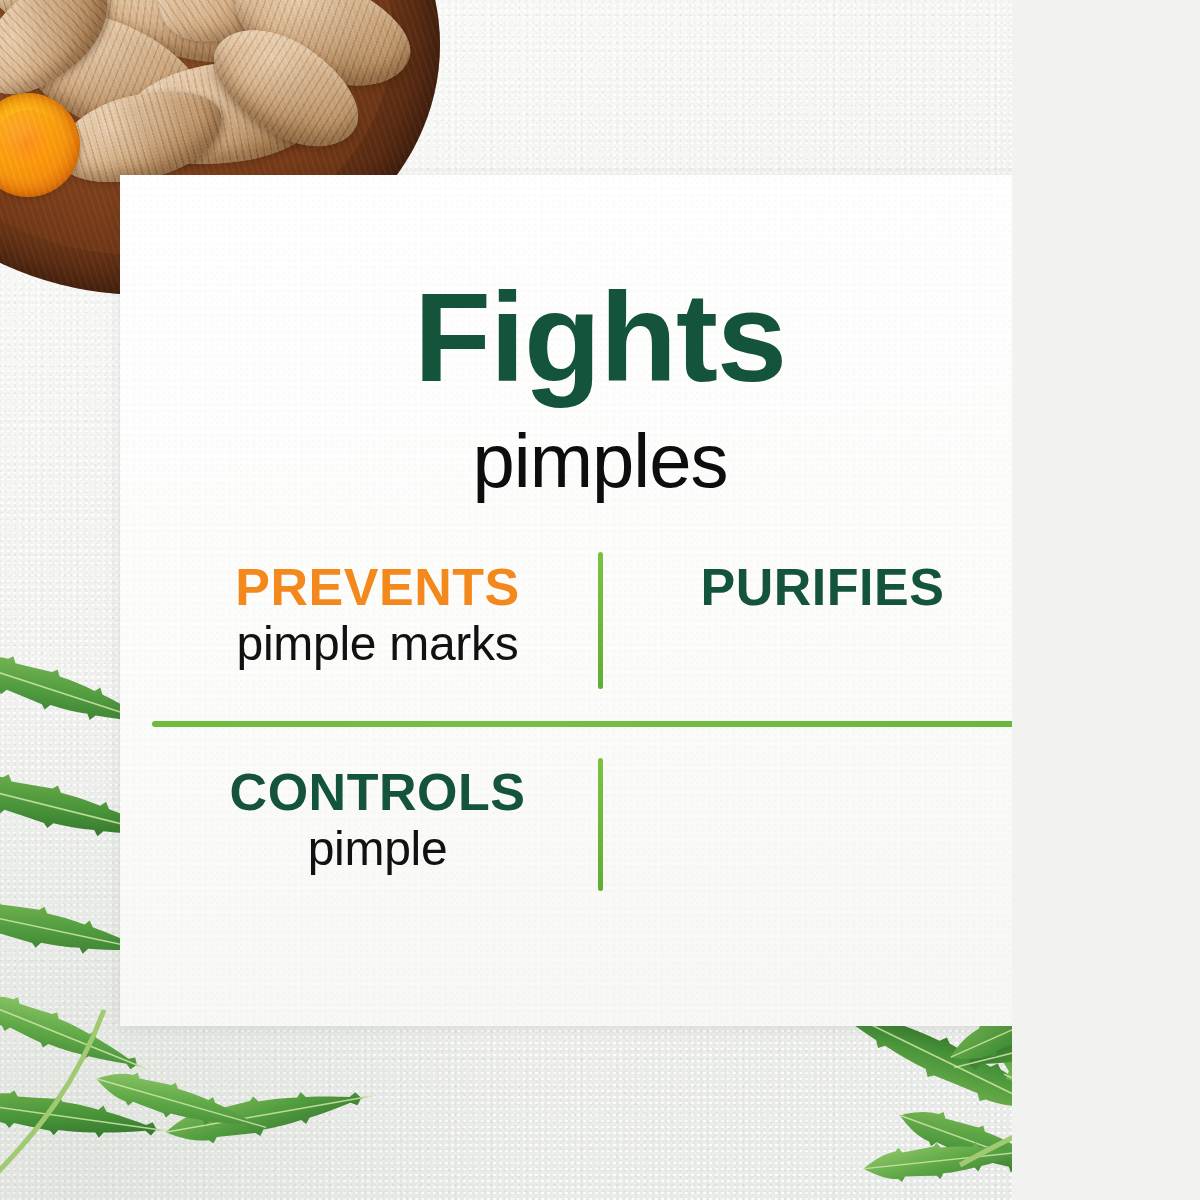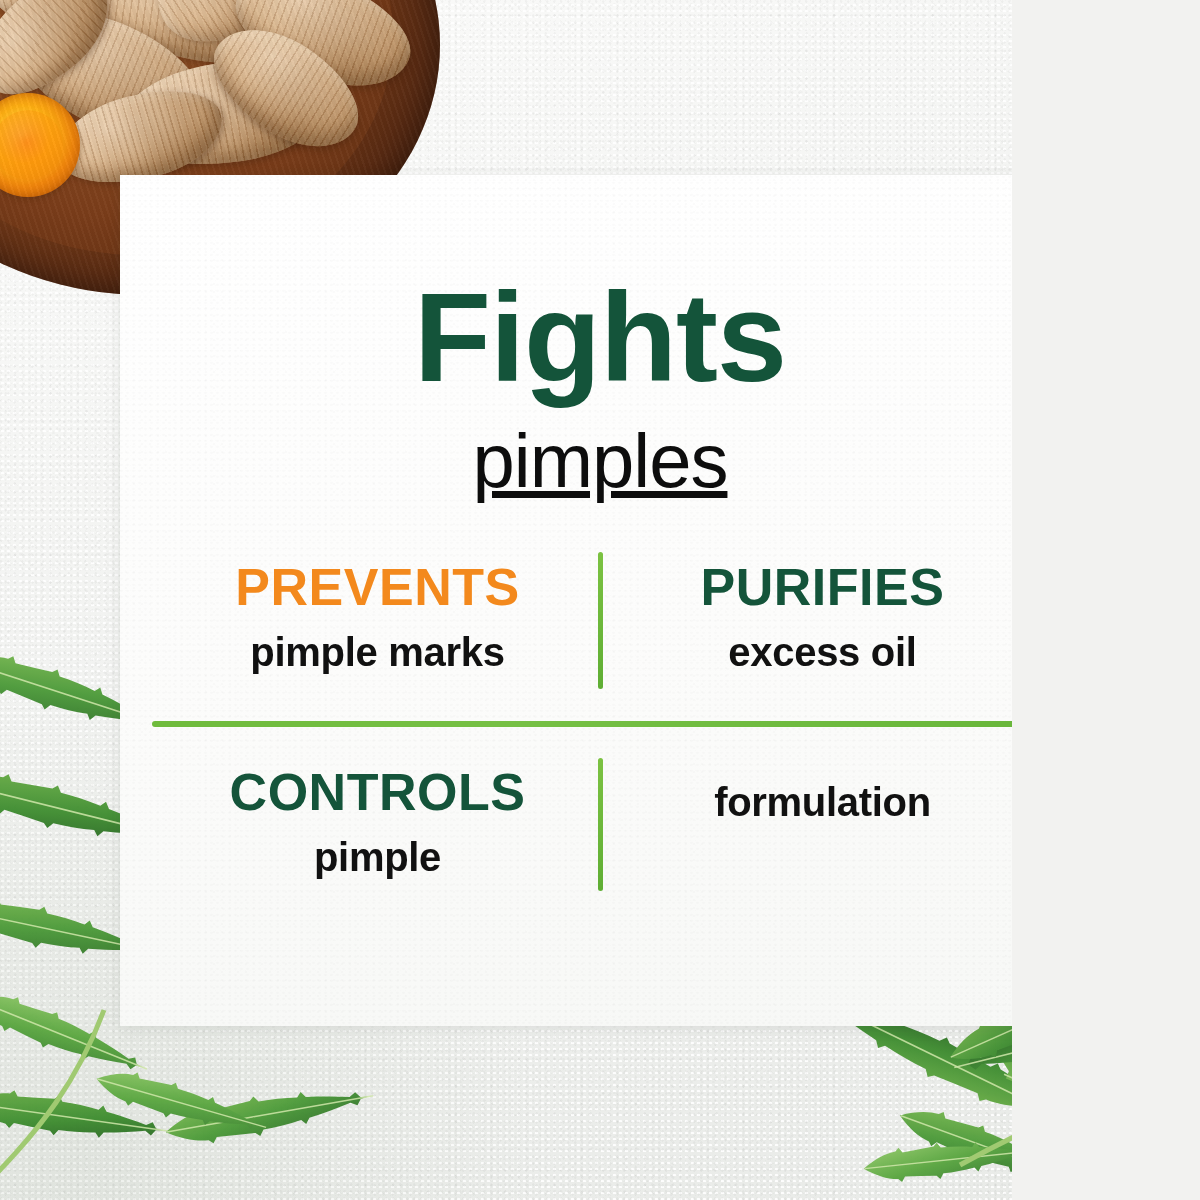--- a/index.html
+++ b/index.html
@@ -99,34 +99,33 @@
 
   .headline{
     position:absolute;left:0;right:0;top:100px;text-align:center;
     font-size:126px;line-height:1;font-weight:bold;letter-spacing:-1px;
     color:#14543a;
   }
   .subhead{
     position:absolute;left:0;right:0;top:248px;text-align:center;
     font-size:76px;line-height:1;font-weight:400;letter-spacing:-1px;
     color:#0d0d0d;
-    text-decoration:underline;
   }
 
   .grid{position:absolute;left:35px;top:385px;width:890px;height:390px;}
   .row{position:absolute;left:0;width:890px;height:185px;display:flex;}
   .row-1{top:0;}
   .row-2{top:205px;}
   .cell{width:50%;text-align:center;}
   .cell-title{
     font-size:52px;line-height:1.06;font-weight:bold;letter-spacing:.5px;
     white-space:nowrap;
   }
   .cell-sub{
-    margin-top:16px;font-size:40px;line-height:1.06;font-weight:700;
+    margin-top:4px;font-size:48px;line-height:1.06;font-weight:400;
     color:#111111;white-space:nowrap;letter-spacing:-.3px;
   }
   .t-orange{color:#F3891D;}
   .t-green{color:#14543a;}
 
   .vdiv{
     position:absolute;width:5px;border-radius:3px;
     background:linear-gradient(180deg,#7cc242,#5fae34);
   }
   .vdiv-1{left:443px;top:-8px;height:137px;}
@@ -240,31 +239,29 @@
 
     <div class="grid">
 
       <div class="row row-1">
         <div class="cell">
           <div class="cell-title t-orange">PREVENTS</div>
           <div class="cell-sub">pimple marks</div>
         </div>
         <div class="cell">
           <div class="cell-title t-green">PURIFIES</div>
-          <div class="cell-sub">excess oil</div>
         </div>
       </div>
 
       <div class="row row-2">
         <div class="cell">
           <div class="cell-title t-green">CONTROLS</div>
           <div class="cell-sub">pimple</div>
         </div>
         <div class="cell">
-          <div class="cell-sub">formulation</div>
         </div>
       </div>
 
       <div class="vdiv vdiv-1"></div>
       <div class="vdiv vdiv-2"></div>
       <div class="hdiv"></div>
     </div>
   </div>
 
 </div>

